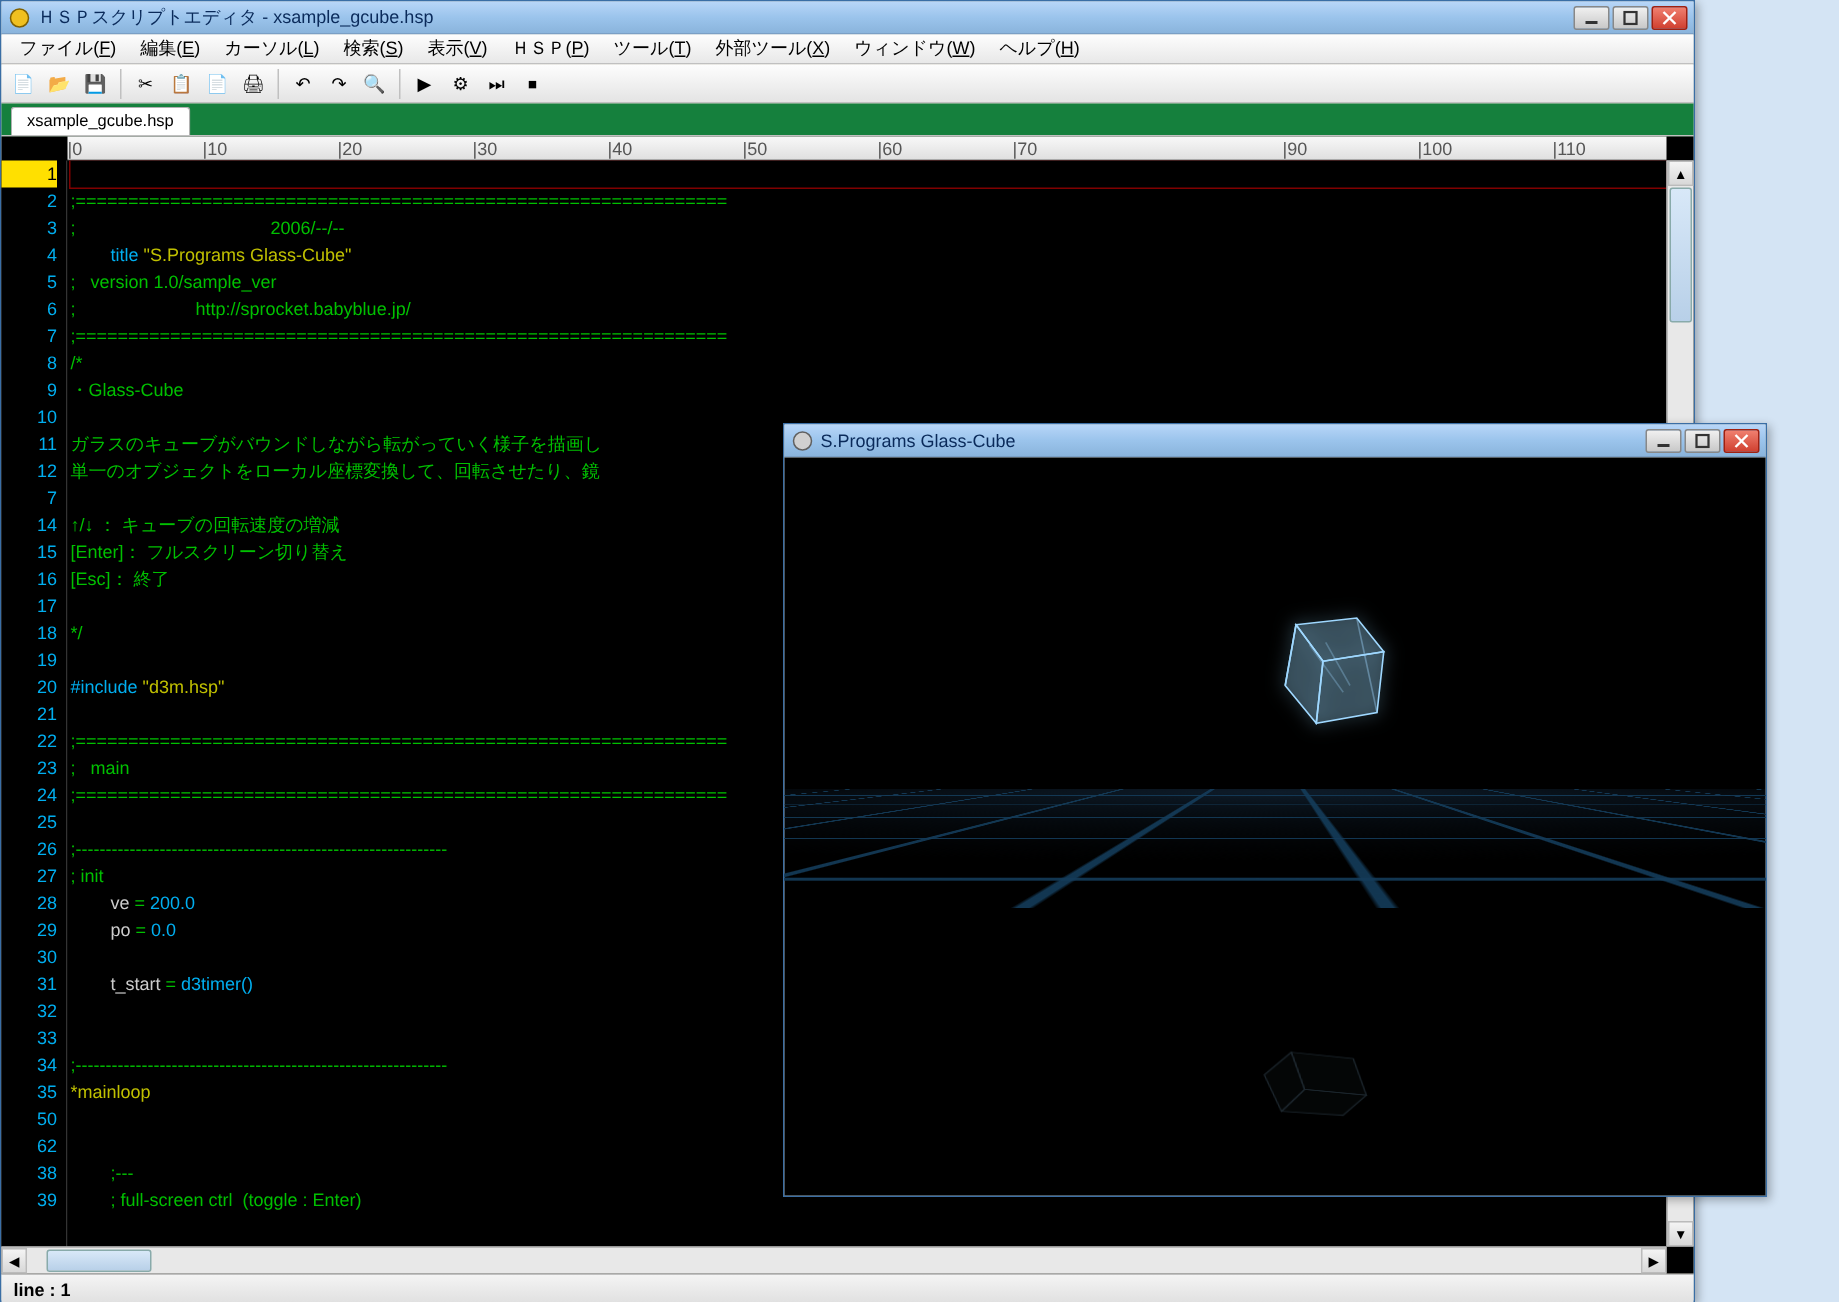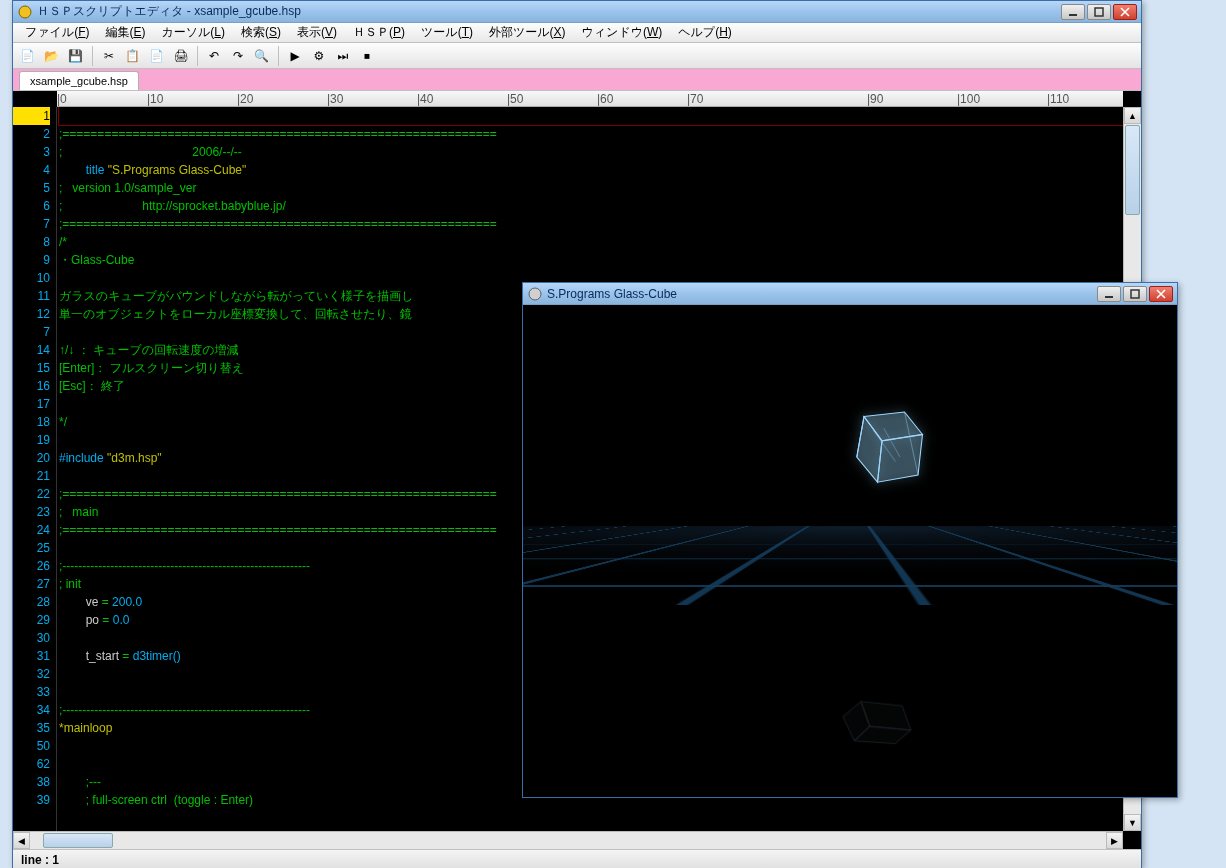--- a/index.html
+++ b/index.html
@@ -11,21 +11,21 @@
 .winbtns { display:flex; gap:2px; }
 .winbtn { width:24px; height:16px; border:1px solid #888; background:linear-gradient(#f0f0f0,#c8c8c8); border-radius:2px; display:flex; align-items:center; justify-content:center; cursor:default; }
 .winbtn.close { background:linear-gradient(#f08070,#d04030); border-color:#a02010; color:#fff; }
 .winbtn svg { width:10px; height:10px; }
 .menubar { height:20px; background:linear-gradient(#fdfdfd,#e8e8e8); border-bottom:1px solid #c0c0c0; display:flex; align-items:center; padding:0 4px; }
 .menuitem { padding:2px 8px; cursor:default; }
 .menuitem u { text-decoration:underline; }
 .toolbar { height:26px; background:linear-gradient(#fdfdfd,#e4e4e4); border-bottom:1px solid #c0c0c0; display:flex; align-items:center; padding:0 4px; gap:2px; }
 .tbtn { width:22px; height:22px; display:flex; align-items:center; justify-content:center; border:1px solid transparent; }
 .tsep { width:1px; height:20px; background:#c0c0c0; margin:0 3px; }
-.tabstrip { height:22px; background:#f9a8d4; border-bottom:1px solid #c0c0c0; display:flex; align-items:flex-end; padding-left:6px; }
+.tabstrip { height:22px; background:#15803d; border-bottom:1px solid #c0c0c0; display:flex; align-items:flex-end; padding-left:6px; }
 .tab { padding:3px 10px; background:#fff; border:1px solid #b0b0b0; border-bottom:none; border-radius:3px 3px 0 0; font-size:11px; }
 .editorwrap { position:relative; background:#000; }
 .ruler { height:16px; background:linear-gradient(#f8f8f8,#e0e0e0); border-bottom:1px solid #aaa; font-size:9px; color:#555; position:relative; overflow:hidden; margin-left:44px; margin-right:18px; }
 .ruler span { position:absolute; top:1px; }
 .gutter { position:absolute; left:0; top:16px; bottom:18px; width:44px; background:#000; color:#00aeef; text-align:right; padding-right:6px; font-family:"MS Gothic",monospace; font-size:14px; line-height:18px; border-right:1px solid #333; }
 .gutter .ln.cur { background:#ffe000; color:#000; display:block; }
 .code { position:absolute; left:44px; right:18px; top:16px; bottom:18px; background:#000; color:#ccc; font-family:"MS Gothic",monospace; font-size:14px; line-height:18px; overflow:hidden; white-space:pre; padding-left:2px; }
 .code .row { height:18px; }
 .code .row.cur { outline:1px solid #800000; }
 .c-cmt { color:#00c000; }
@@ -48,21 +48,21 @@
                    linear-gradient(to bottom,rgba(20,60,90,.9) 0 3px,transparent 3px 60px),
                    radial-gradient(ellipse at 50% 10%,rgba(40,80,120,.35),rgba(0,0,0,0) 60%);
   background-size:60px 60px,60px 60px,100% 100%; }
 .cube { position:absolute; left:48%; top:20%; width:90px; height:90px; }
 .cube svg { width:100%; height:100%; filter:drop-shadow(0 0 6px rgba(150,220,255,.6)); }
 .reflection { position:absolute; left:46%; bottom:6%; width:90px; height:90px; opacity:.18; transform:scaleY(-.6) skewX(-6deg); }
 </style>
 </head>
 <body>
 
-<div class="window" style="left:12px;top:0;width:1130px;height:868px;">
+<div class="window" style="left:0;top:0;width:1130px;height:868px;">
   <div class="titlebar">
     <span class="tico">
       <svg viewBox="0 0 16 16">
           <circle cx="8" cy="8" r="6" fill="#f0c020" stroke="#806000"></circle>
         </svg>
     </span>
     <span class="ttxt">ＨＳＰスクリプトエディタ - xsample_gcube.hsp</span>
     <div class="winbtns">
       <div class="winbtn">
           <svg viewBox="0 0 10 10">

